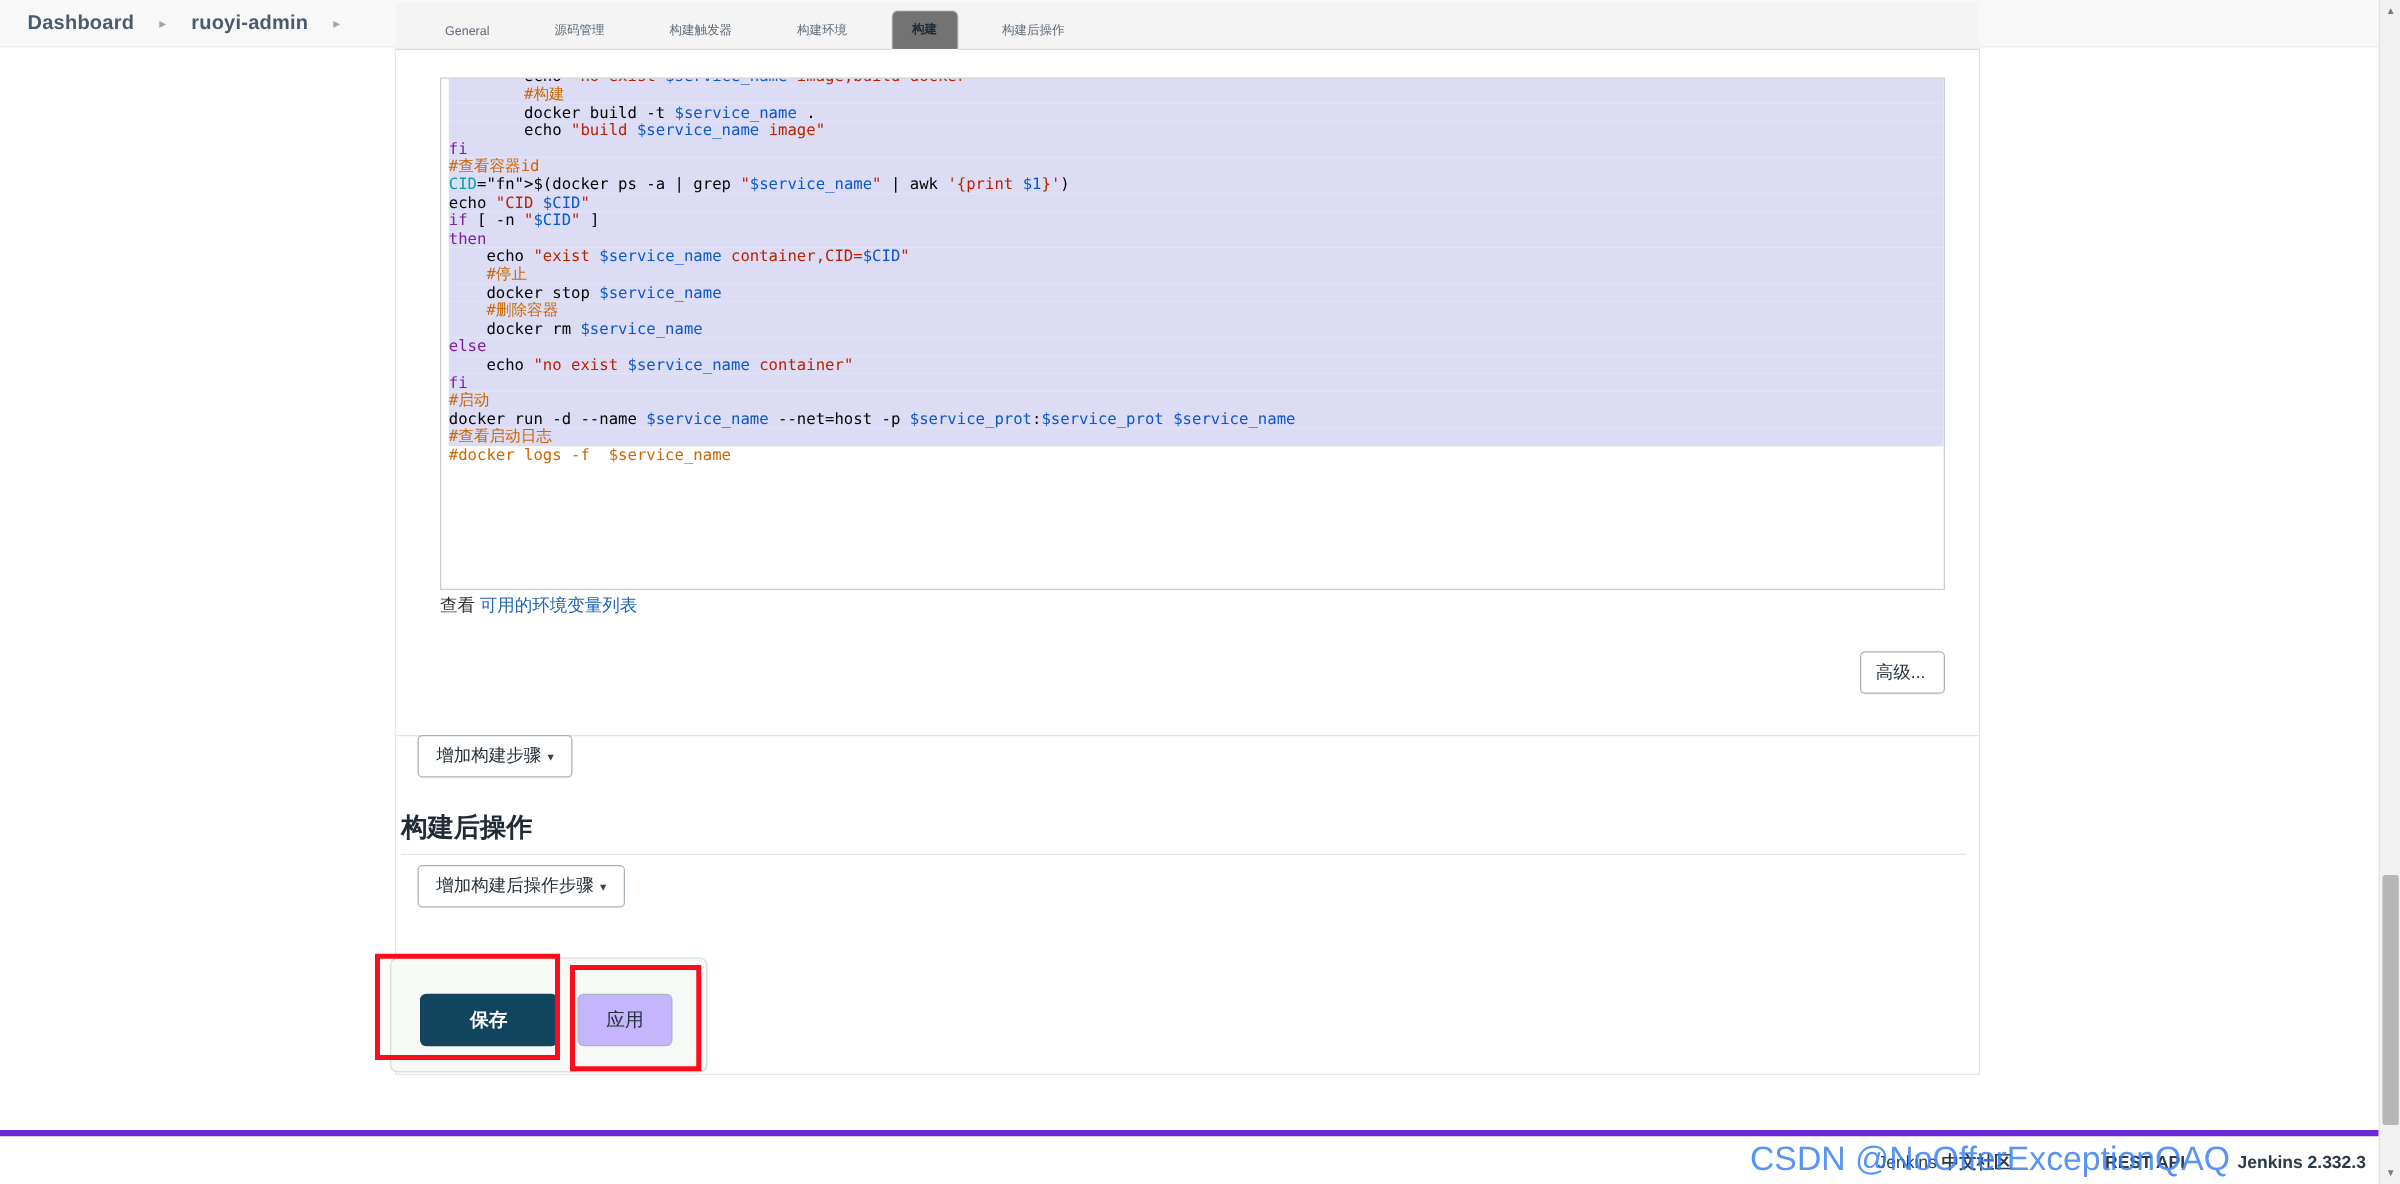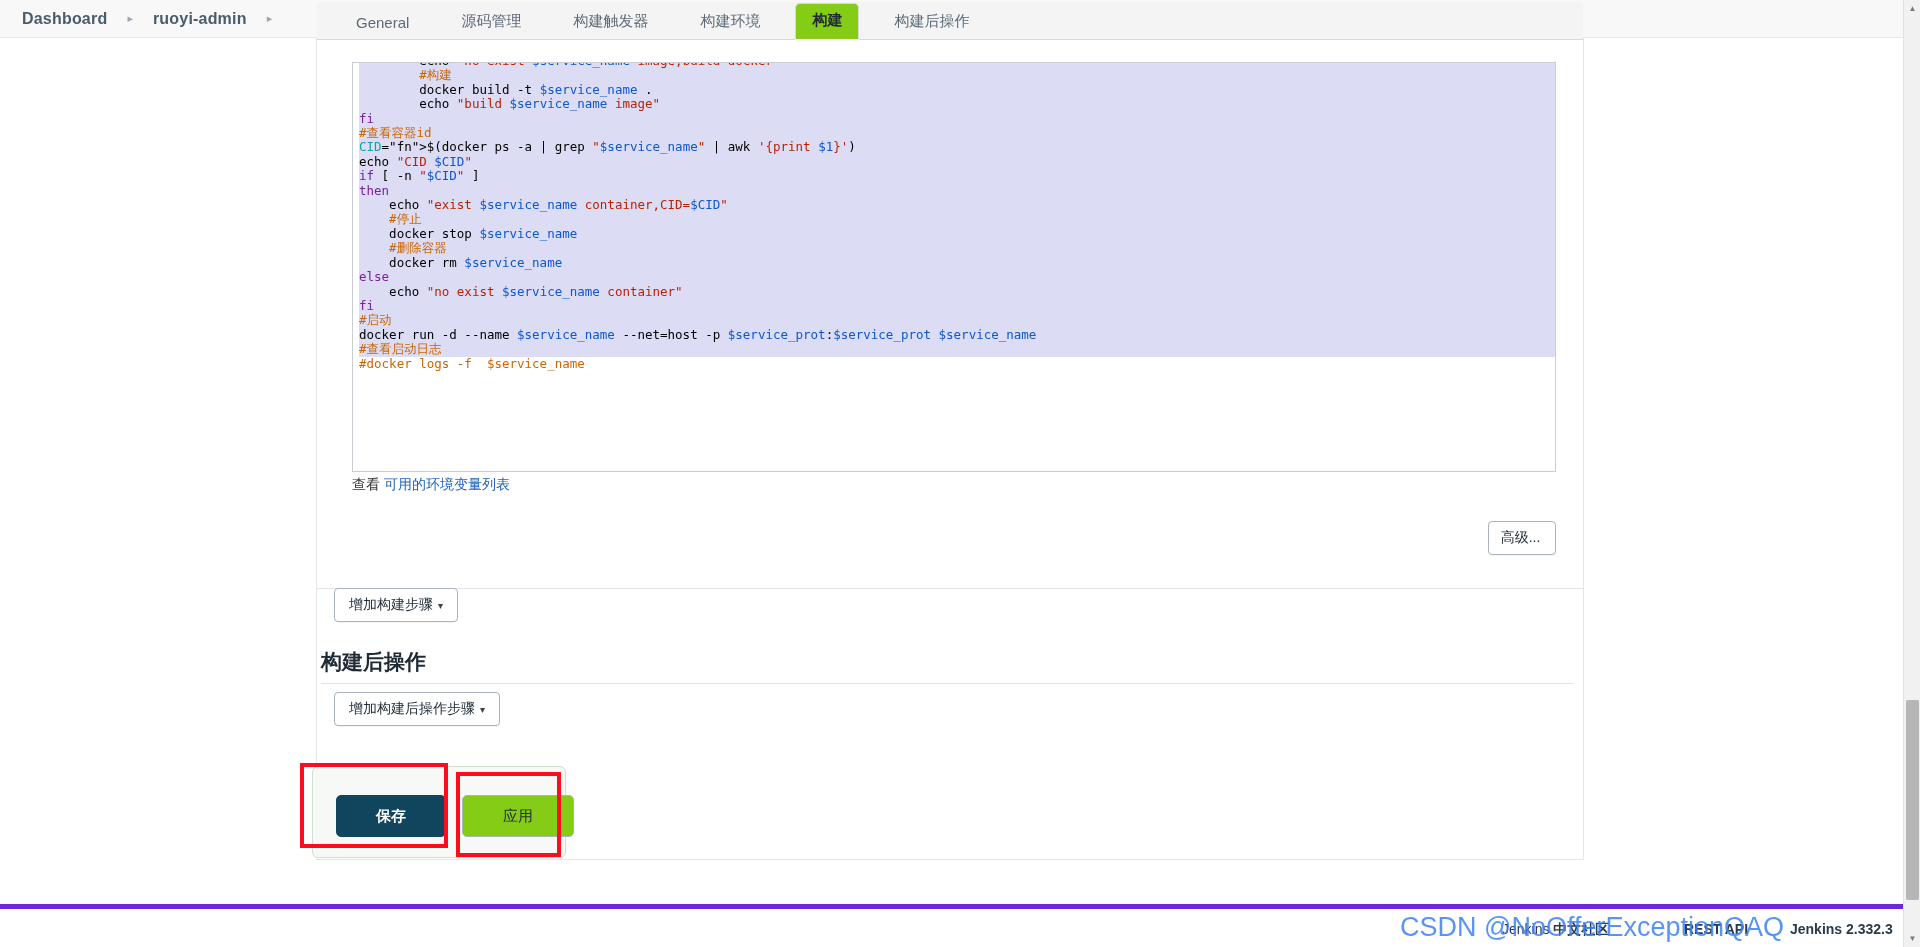--- a/index.html
+++ b/index.html
@@ -50,32 +50,32 @@
   .tabs {
     position: absolute;
     left: 317px; top: 2px;
     width: 1266px; height: 38px;
     background: #f4f4f4;
     border-bottom: 1px solid #d9d9d9;
     display: flex; align-items: flex-end;
     padding-left: 22px;
   }
   .tab {
-    font-size: 15px;
+    font-size: 10px;
     color: #5d6b79;
     padding: 7px 16px 9px 16px;
     margin-right: 18px;
     cursor: pointer;
     white-space: nowrap;
     border: 1px solid transparent;
     border-bottom: none;
     position: relative; top: 1px;
   }
   .tab.active {
-    background: #84cc16;
+    background: #737373;
     color: #1f2a35;
     font-weight: bold;
     border: 1px solid #d9d9d9;
     border-bottom: 1px solid #ffffff;
     border-radius: 5px 5px 0 0;
   }
 
   
   .editor-wrap {
     position: absolute;
@@ -182,22 +182,22 @@
     background: #11455e;
     border: 1px solid #11455e;
     border-radius: 5px;
     color: #ffffff;
     font-size: 15px; font-weight: bold;
     cursor: pointer;
   }
   .btn-apply {
     position: absolute;
     left: 462px; top: 795px;
-    width: 112px; height: 42px;
-    background: #84cc16;
+    width: 76px; height: 42px;
+    background: #c4b5fd;
     border: 1px solid #a9b3bd;
     border-radius: 5px;
     color: #23303a;
     font-size: 15px;
     cursor: pointer;
   }
 
   
   .redbox {
     position: absolute;

